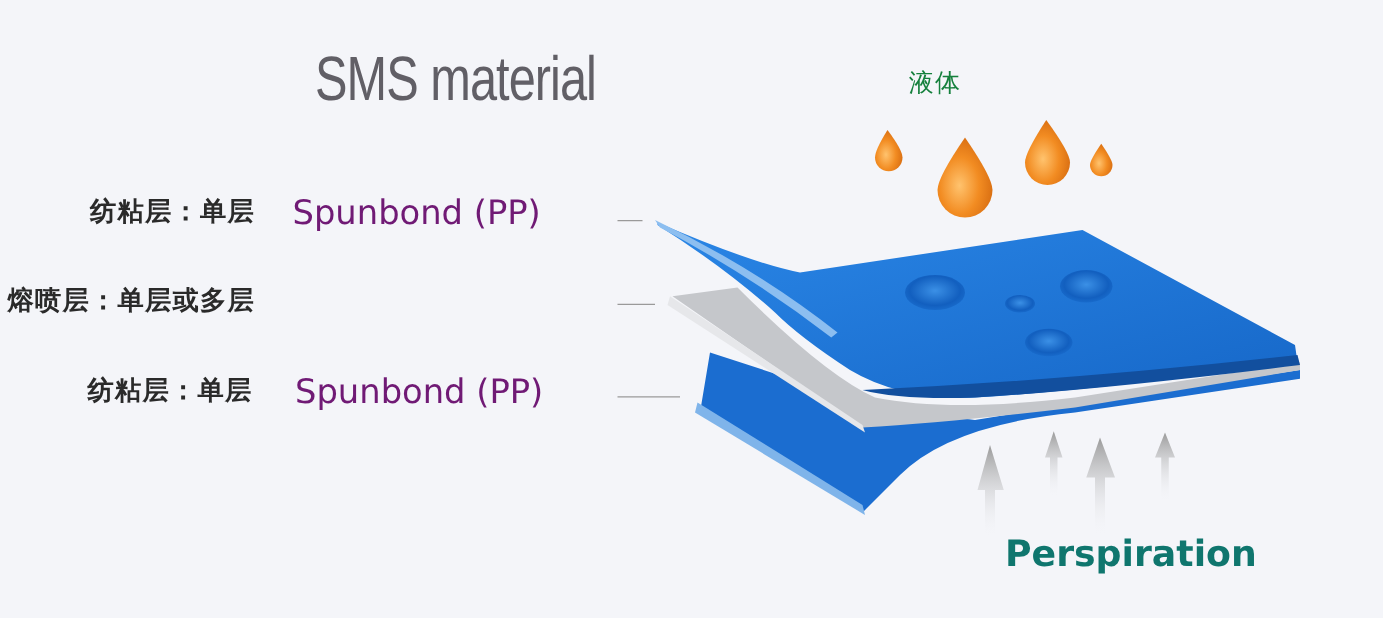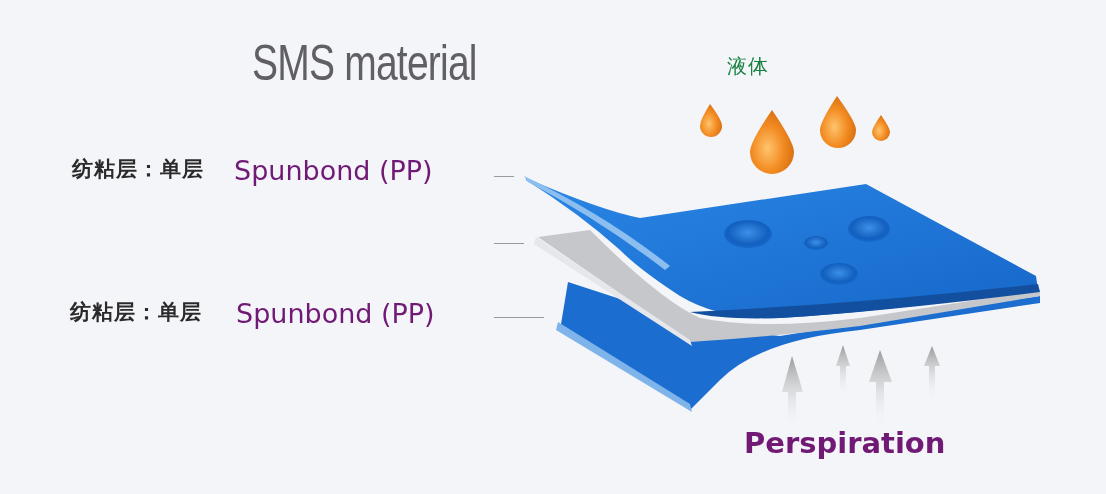--- a/index.html
+++ b/index.html
@@ -18,38 +18,39 @@
   }
   .label-row { position: absolute; display: flex; align-items: flex-start; white-space: nowrap; }
   .cn { font-size: 21px; color: #2a2a2a; font-weight: 700; letter-spacing: 1px; }
   .en { font-size: 27px; color: #701a75; font-family: "DejaVu Sans", sans-serif; }
   .leader { position: absolute; height: 1px; background: #9a9a9a; }
   .liquid {
     position: absolute; left: 727px; top: 53px;
     font-size: 20px; font-weight: 400; color: #15803d; letter-spacing: 1px;
   }
   .persp {
-    position: absolute; left: 744px; top: 426px;
-    font-size: 29px; font-weight: 700; color: #701a75;
+    position: absolute; left: 804px; top: 426px;
+    font-size: 29px; font-weight: 700; color: #0f766e;
     font-family: "DejaVu Sans", sans-serif;
   }
   svg.art { position: absolute; left: 0; top: 0; }
 </style>
 </head>
 <body>
 
 <div class="title">SMS material</div>
 
 <div class="label-row" style="left:72px; top:155px;">
   <span class="cn">纺粘层：单层</span>
   <span class="en" style="margin-left:30px;">Spunbond (PP)</span>
 </div>
 <div class="leader" style="left:494px; top:176px; width:20px;"></div>
 
 <div class="label-row" style="left:6px; top:226px;">
+  <span class="cn">熔喷层：单层或多层</span>
 </div>
 <div class="leader" style="left:494px; top:243px; width:30px;"></div>
 
 <div class="label-row" style="left:70px; top:298px;">
   <span class="cn">纺粘层：单层</span>
   <span class="en" style="margin-left:34px;">Spunbond (PP)</span>
 </div>
 <div class="leader" style="left:494px; top:317px; width:50px;"></div>
 
 <div class="liquid">液体</div>

